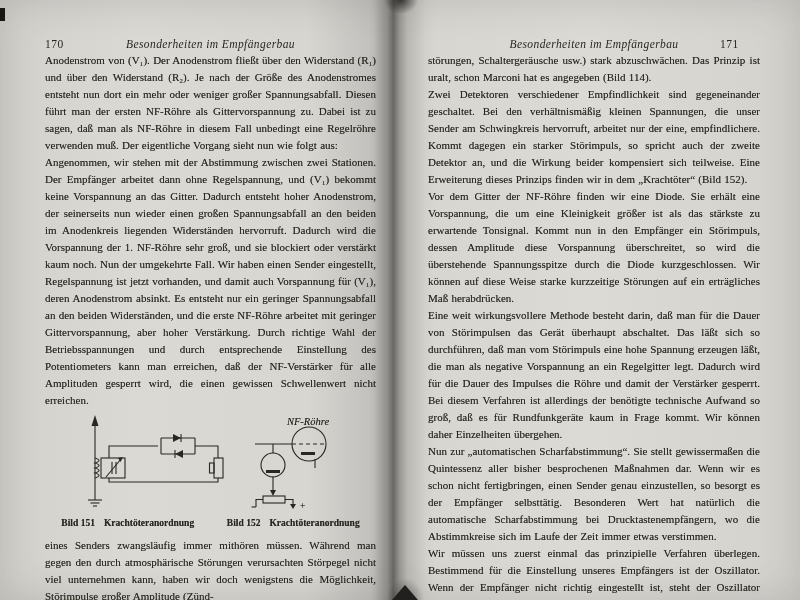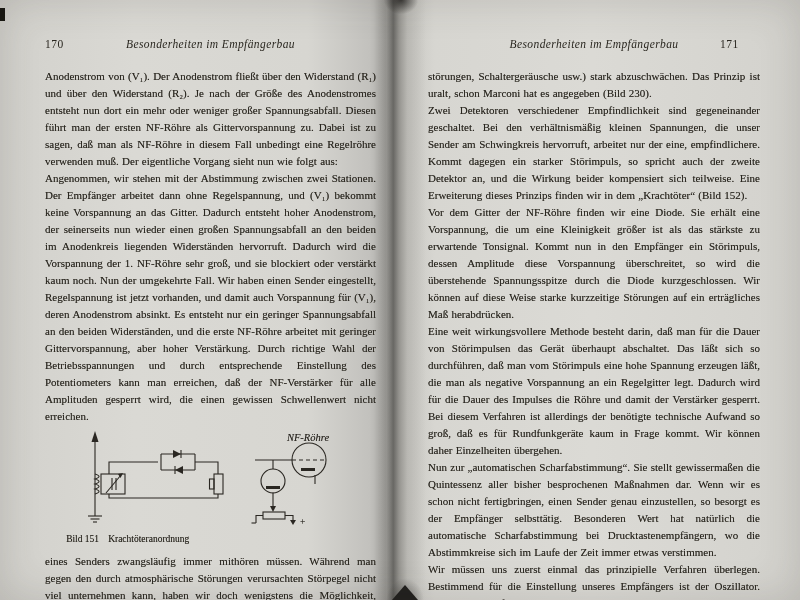--- a/index.html
+++ b/index.html
@@ -39,33 +39,33 @@
   .v-notch-glow{
     position:absolute;left:386px;bottom:0;width:38px;height:22px;
     background:radial-gradient(ellipse at 50% 100%,rgba(30,29,27,0.45),rgba(30,29,27,0) 70%);
   }
   .corner-mark{position:absolute;left:0;top:8px;width:5px;height:13px;background:#15140f;}
 
   .pagecol{position:absolute;top:38px;}
   .pagecol.left{left:45px;width:331px;}
   .pagecol.right{left:428px;width:332px;}
 
-  .pagehead{display:flex;align-items:baseline;font-size:11.5px;margin-bottom:18px;}
+  .pagehead{display:flex;align-items:baseline;font-size:11.5px;margin-bottom:2px;}
   .pagehead .num{font-style:normal;letter-spacing:0.5px;}
   .pagehead .head{flex:1;text-align:center;font-style:italic;letter-spacing:0.4px;font-family:Liberation Serif, serif;}
   .pagehead .spacer{width:40px;}
   .pagehead.lp .num{width:40px;text-align:left;}
   .pagehead.rp .num{width:40px;text-align:left;}
 
   .bodytext{font-size:11px;line-height:17px;text-shadow:0 0 0.4px rgba(41,38,31,0.55);}
   .bodytext p{margin:0;text-align:justify;word-spacing:0.5px;}
 
   .figure{margin:3px 0 2px 0;}
   .figure svg{display:block;}
-  .cap-row{display:flex;font-size:9.5px;margin:1px 0 5px 0;}
+  .cap-row{display:flex;font-size:9.5px;margin:1px 0 5px 0;font-weight:bold;}
   .cap{width:50%;text-align:center;white-space:nowrap;}
   .cap .capnum{margin-right:9px;}
 </style>
 </head>
 <body>
 
 <div class="book">
   <div class="paper-left"></div>
   <div class="paper-right"></div>
   <div class="gutter"></div>
@@ -150,35 +150,38 @@
               <polyline points="240,87.5 248,87.5 248,92"></polyline>
               <polygon points="245,92 251,92 248,97" fill="#2a2722" stroke="none"></polygon>
               <text x="255" y="97" stroke="none" fill="#2a2722" style="font-size:9.5px;font-family:'Liberation Serif','DejaVu Serif',serif">+</text>
             </g>
           </g>
         </svg>
         <div class="cap-row">
           <span class="cap">
             <span class="capnum">Bild 151</span><span>Krachtöteranordnung</span>
           </span>
+          <span class="cap">
+            <span class="capnum">Bild 152</span><span>Krachtöteranordnung</span>
+          </span>
         </div>
       </div>
 
       <p>eines Senders zwangsläufig immer mithören müssen. Während man gegen den durch atmosphärische Störungen verursachten Störpegel nicht viel unternehmen kann, haben wir doch wenigstens die Möglichkeit, Störimpulse großer Amplitude (Zünd-</p>
     </div>
   </div>
 
   <div class="pagecol right">
     <div class="pagehead rp">
       <span class="spacer"></span>
       <span class="head">Besonderheiten im Empfängerbau</span>
       <span class="num">171</span>
     </div>
     <div class="bodytext">
-      <p>störungen, Schaltergeräusche usw.) stark abzuschwächen. Das Prinzip ist uralt, schon Marconi hat es angegeben (Bild 230).</p>
+      <p>störungen, Schaltergeräusche usw.) stark abzuschwächen. Das Prinzip ist uralt, schon Marconi hat es angegeben (Bild 114).</p>
       <p>Zwei Detektoren verschiedener Empfindlichkeit sind gegeneinander geschaltet. Bei den verhältnismäßig kleinen Spannungen, die unser Sender am Schwingkreis hervorruft, arbeitet nur der eine, empfindlichere. Kommt dagegen ein starker Störimpuls, so spricht auch der zweite Detektor an, und die Wirkung beider kompensiert sich teilweise. Eine Erweiterung dieses Prinzips finden wir in dem „Krachtöter“ (Bild 152).</p>
       <p>Vor dem Gitter der NF-Röhre finden wir eine Diode. Sie erhält eine Vorspannung, die um eine Kleinigkeit größer ist als das stärkste zu erwartende Tonsignal. Kommt nun in den Empfänger ein Störimpuls, dessen Amplitude diese Vorspannung überschreitet, so wird die überstehende Spannungsspitze durch die Diode kurzgeschlossen. Wir können auf diese Weise starke kurzzeitige Störungen auf ein erträgliches Maß herabdrücken.</p>
       <p>Eine weit wirkungsvollere Methode besteht darin, daß man für die Dauer von Störimpulsen das Gerät überhaupt abschaltet. Das läßt sich so durchführen, daß man vom Störimpuls eine hohe Spannung erzeugen läßt, die man als negative Vorspannung an ein Regelgitter legt. Dadurch wird für die Dauer des Impulses die Röhre und damit der Verstärker gesperrt. Bei diesem Verfahren ist allerdings der benötigte technische Aufwand so groß, daß es für Rundfunkgeräte kaum in Frage kommt. Wir können daher Einzelheiten übergehen.</p>
       <p>Nun zur „automatischen Scharfabstimmung“. Sie stellt gewissermaßen die Quintessenz aller bisher besprochenen Maßnahmen dar. Wenn wir es schon nicht fertigbringen, einen Sender genau einzustellen, so besorgt es der Empfänger selbsttätig. Besonderen Wert hat natürlich die automatische Scharfabstimmung bei Drucktastenempfängern, wo die Abstimmkreise sich im Laufe der Zeit immer etwas verstimmen.</p>
       <p>Wir müssen uns zuerst einmal das prinzipielle Verfahren überlegen. Bestimmend für die Einstellung unseres Empfängers ist der Oszillator. Wenn der Empfänger nicht richtig eingestellt ist, steht der Oszillator verkehrt. Man müßte also den Oszillator automatisch „nachstimmen“. Es liegt nahe, dafür die gleiche Spannung wie für die sichtbare Abstimmanzeige zu nehmen, also die Regelspannung. Nun, wir werden sehen, daß man etwas anders vorgeht, obwohl das eben vorgeschlagene Verfahren an</p>
     </div>
   </div>
 </div>
 
 </body></html>

